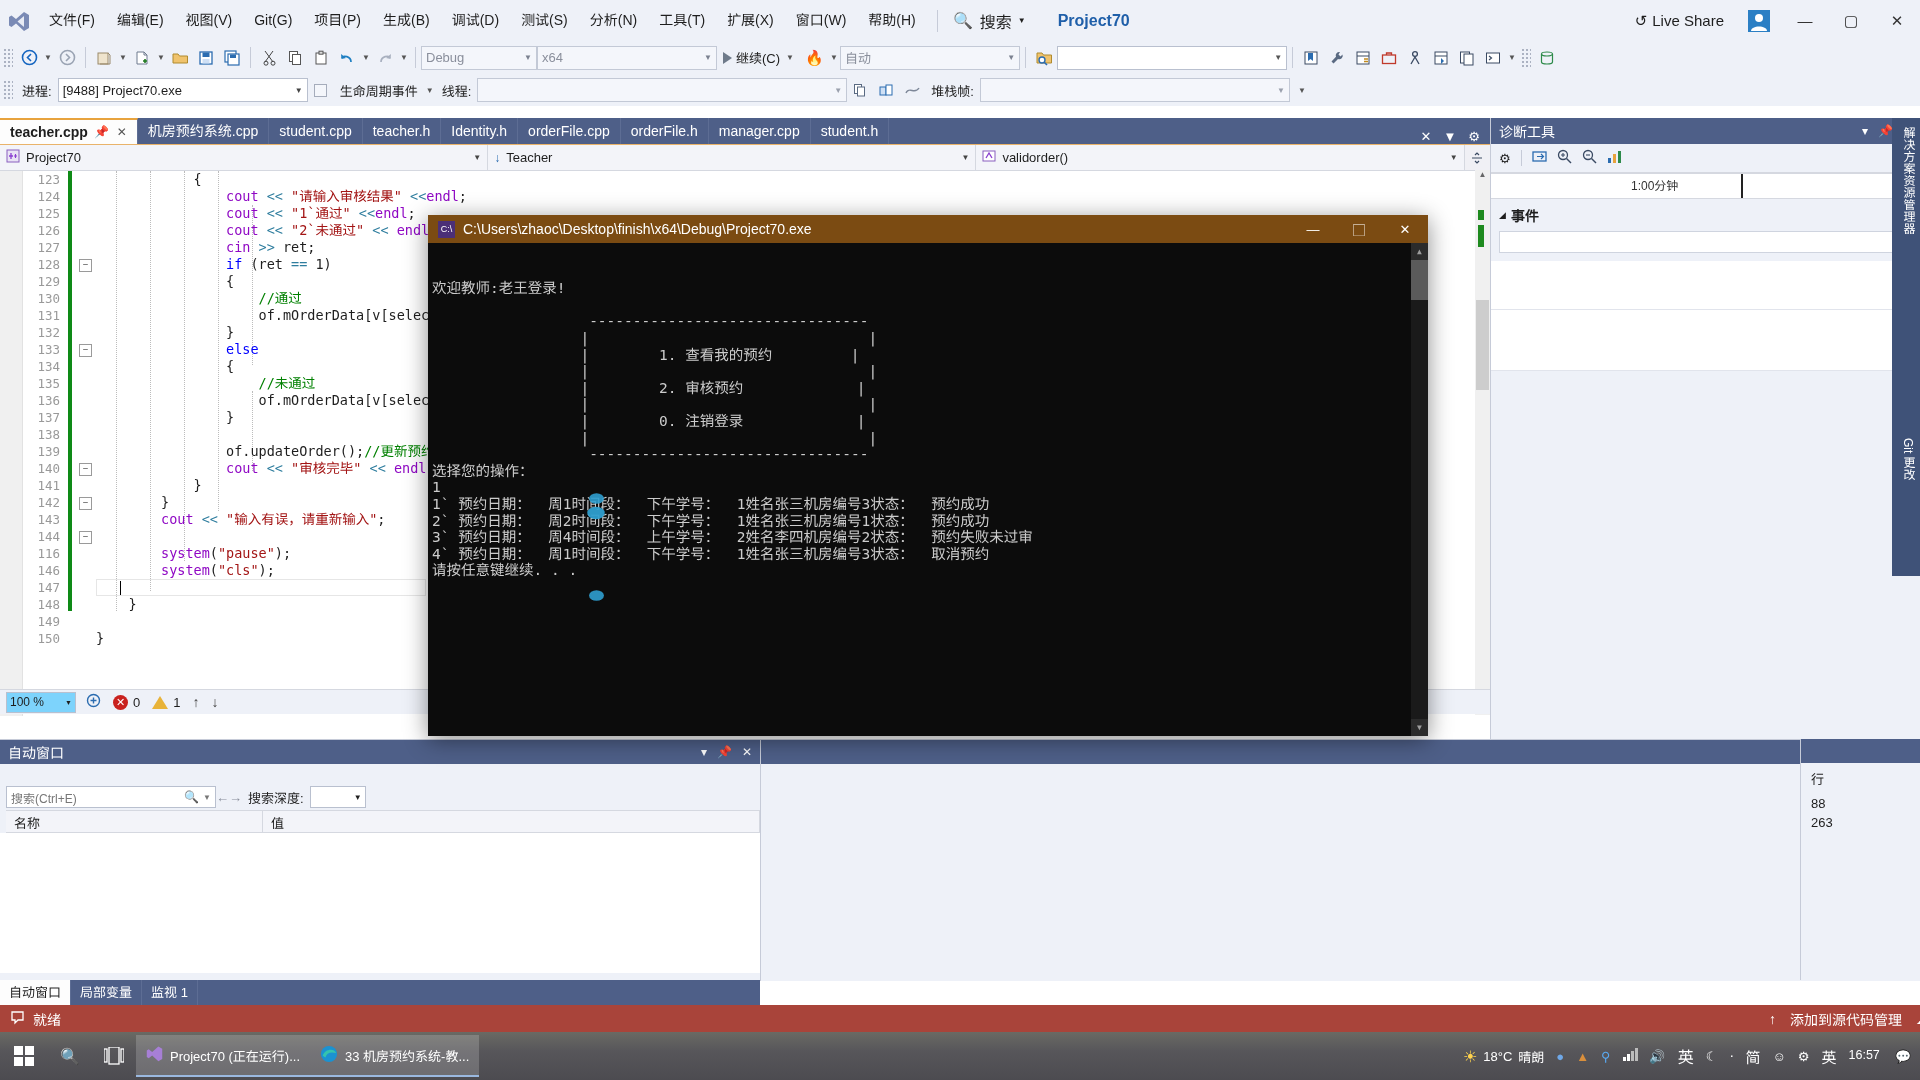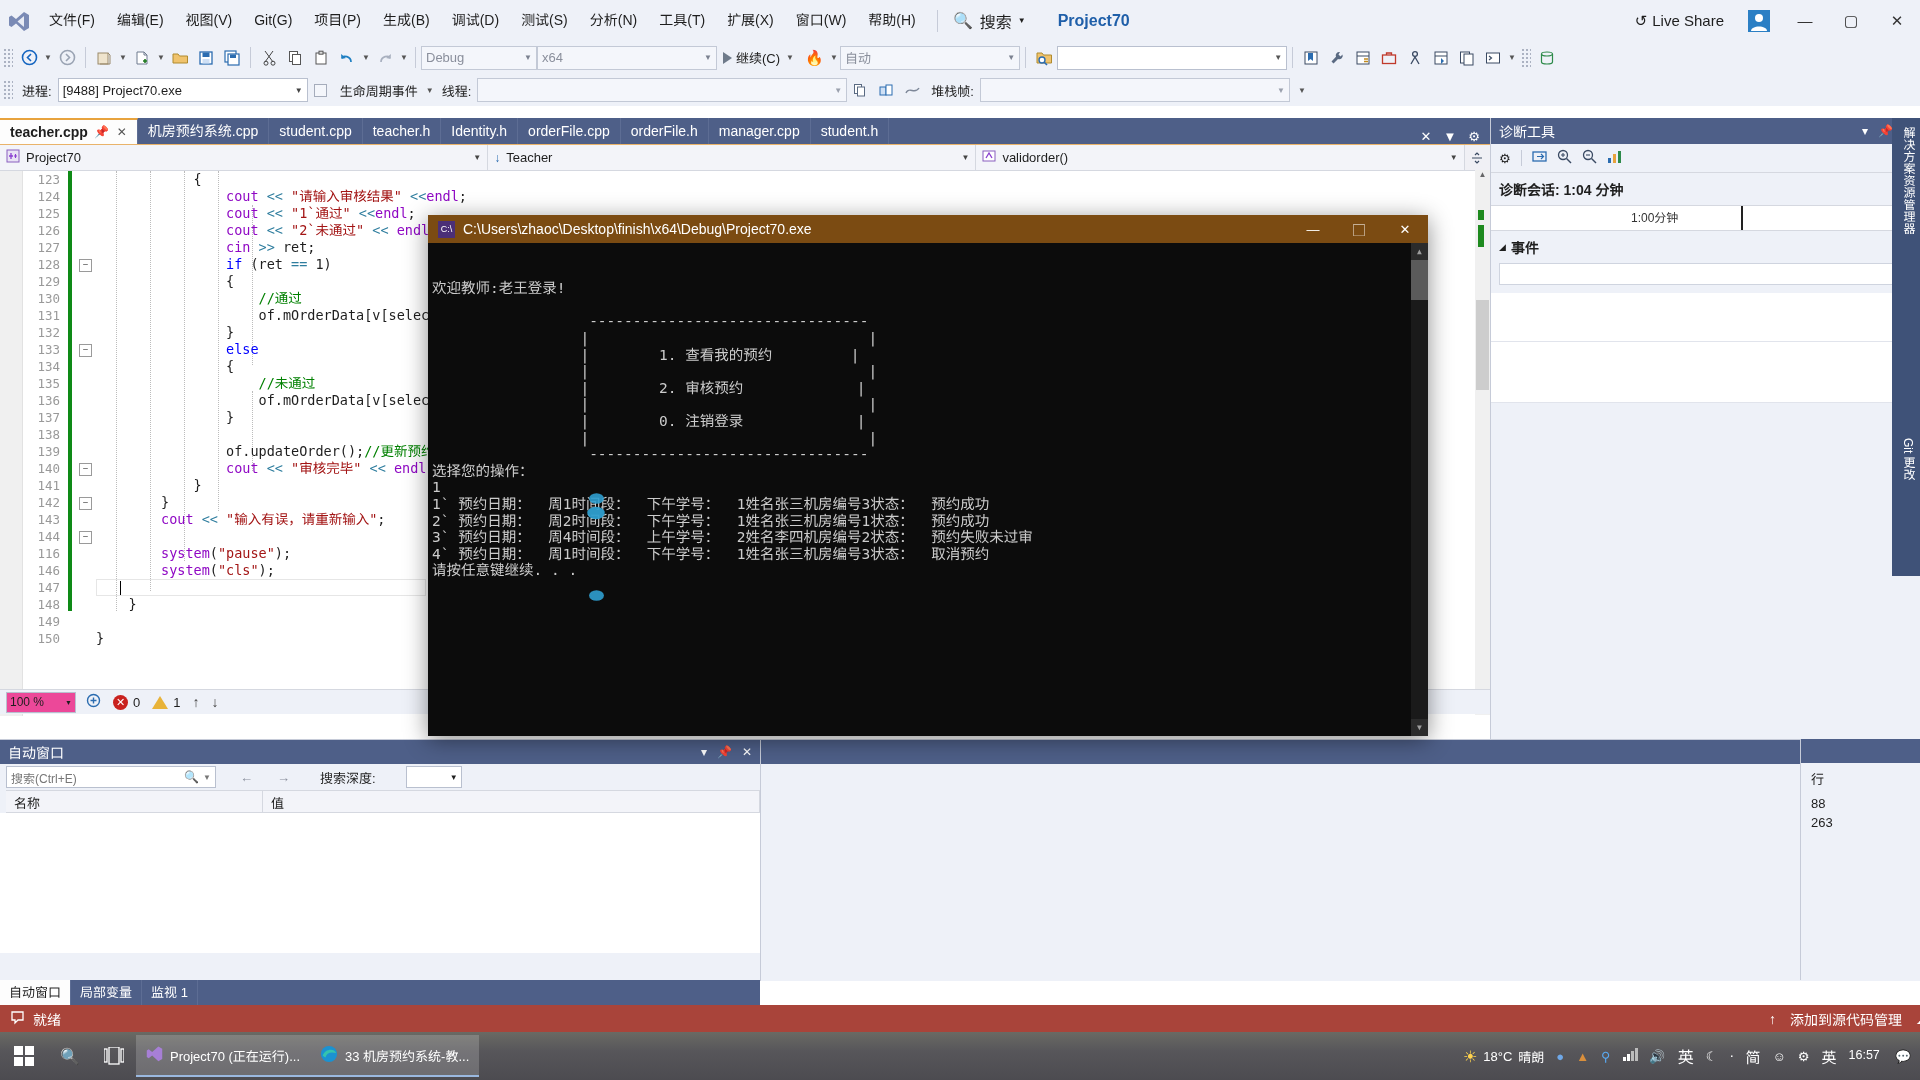--- a/index.html
+++ b/index.html
@@ -99,21 +99,21 @@
   .kw{color:#0000ff;}
   .kwp{color:#8f08c4;}
   .str{color:#a31515;}
   .cmt{color:#008000;}
   .op{color:#2e7d9e;}
   .caret{position:absolute;width:1px;background:#000;}
   .cur-line{position:absolute;left:96px;right:0;height:17px;border:1px solid #e6e6e6;box-sizing:border-box;}
 
   
   .ed-status{position:absolute;left:0;top:689px;width:1490px;height:24px;background:#eef1f8;display:flex;align-items:center;border-top:1px solid #d5d8e0;}
-  .zoom-combo{width:62px;height:19px;margin-left:6px;border:1px solid #b9c0cf;background:#ec4899;font-size:12px;display:flex;align-items:center;padding:0 3px;}
+  .zoom-combo{width:62px;height:19px;margin-left:6px;border:1px solid #b9c0cf;background:#7dd3fc;font-size:12px;display:flex;align-items:center;padding:0 3px;}
   .zoom-combo .ar{margin-left:auto;font-size:7px;}
   .err-pill{display:flex;align-items:center;gap:5px;font-size:13px;margin-left:12px;}
   .dot-err{width:15px;height:15px;border-radius:50%;background:#c9211e;color:#fff;font-size:11px;line-height:15px;text-align:center;font-weight:bold;}
   .tri-warn{width:0;height:0;border-left:8px solid transparent;border-right:8px solid transparent;border-bottom:13px solid #e8b339;position:relative;}
   .arrow-btn{font-size:14px;color:#444;margin-left:12px;}
 
   
   .diag{position:absolute;left:1490px;top:118px;width:430px;height:621px;background:#eef1f8;border-left:1px solid #c6cbd8;}
   .diag-head{height:26px;background:#4e5f88;color:#fff;display:flex;align-items:center;padding:0 8px;font-size:14px;}
   .diag-head .sp{margin-left:auto;display:flex;gap:10px;font-size:12px;}
@@ -127,21 +127,21 @@
   .diag-graph{margin-top:8px;position:relative;}
   .graph-row{position:relative;height:48px;border-bottom:1px solid #e1e4ec;background:#fff;}
   .mem-lbl{position:absolute;right:6px;font-size:13px;color:#222;}
   .diag-sub{font-size:13px;color:#1e1e1e;padding:4px 8px;}
   .vert-tab{position:absolute;right:0;top:118px;width:22px;background:#3f5278;color:#fff;font-size:12px;writing-mode:vertical-rl;text-orientation:mixed;padding:8px 3px;}
 
   
   .autos{position:absolute;left:0;top:739px;width:760px;height:241px;background:#eef1f8;border-top:1px solid #c6cbd8;}
   .autos-head{height:24px;background:#4e5f88;color:#fff;display:flex;align-items:center;padding:0 8px;font-size:14px;}
   .autos-head .sp{margin-left:auto;display:flex;gap:10px;font-size:12px;}
-  .autos-tb{height:26px;display:flex;align-items:center;gap:24px;padding:0 6px;background:#eef1f8;}
+  .autos-tb{height:26px;display:flex;align-items:center;gap:0;padding:0 6px;background:#eef1f8;margin-top:20px;}
   .autos-search{width:200px;height:20px;border:1px solid #b9c0cf;background:#fff;font-size:12px;color:#777;display:flex;align-items:center;padding:0 4px;}
   .autos-search .mag{margin-left:auto;color:#2b5ea8;}
   .depth-combo{width:48px;height:20px;border:1px solid #b9c0cf;background:#fff;display:flex;align-items:center;justify-content:flex-end;padding:0 3px;font-size:8px;}
   .autos-grid-head{height:21px;background:#f3f4f9;border-top:1px solid #d5d8e0;border-bottom:1px solid #d5d8e0;display:flex;font-size:13px;color:#1e1e1e;margin-left:6px;}
   .agh{padding:2px 8px;border-right:1px solid #d5d8e0;}
   .autos-body{background:#fff;height:140px;}
   .autos-tabs{position:absolute;left:0;top:980px;width:760px;height:25px;background:#4e5f88;display:flex;align-items:center;}
   .atab{height:25px;line-height:25px;padding:0 9px;font-size:13px;color:#fff;border-right:1px solid #5d6d94;}
   .atab.active{background:#fdfdfd;color:#1e1e1e;}
 
@@ -639,21 +639,20 @@
           </svg>
       </span>
       <span>
         <svg width="16" height="14" viewBox="0 0 16 14">
             <rect x="1" y="8" width="3" height="5" fill="#2b6cb0"></rect>
             <rect x="6" y="4" width="3" height="9" fill="#e8a33d"></rect>
             <rect x="11" y="1" width="3" height="12" fill="#2d8a4a"></rect>
           </svg>
       </span>
     </div>
-    <div class="diag-session">诊断会话: 1:04 分钟</div>
     <div class="diag-ruler">
       <div class="tick" style="left:140px;">1:00分钟</div>
       <div class="bar" style="left:250px;"></div>
     </div>
     <div class="diag-events">
       <span style="font-size:9px;">◢</span>
       <span>事件</span>
     </div>
     <div class="diag-evbox"></div>
     <div class="diag-graph">

